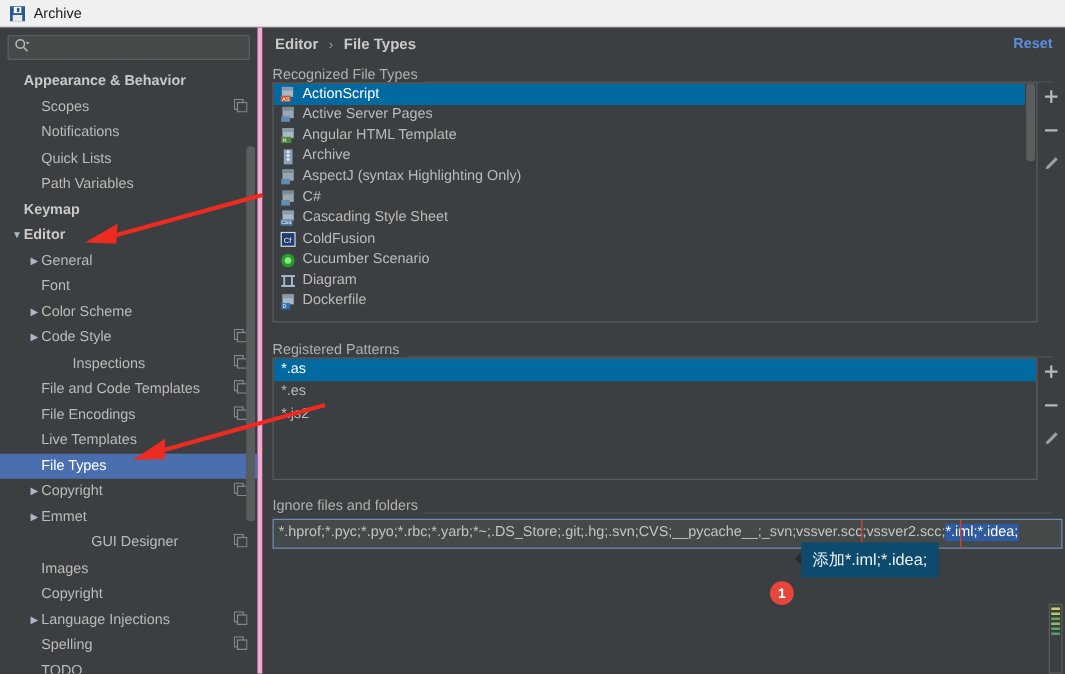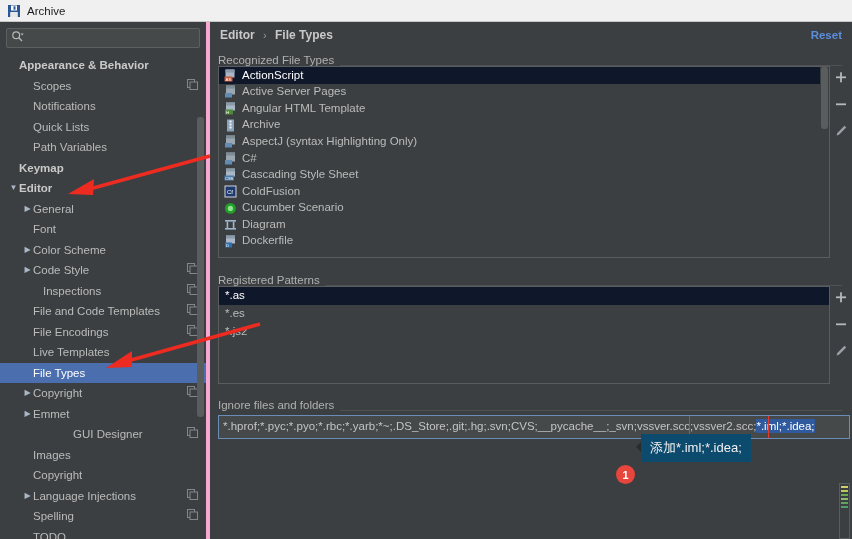--- a/index.html
+++ b/index.html
@@ -129,21 +129,21 @@
   #recognized-box { height:192px; }
   #patterns-box { height:98px; }
 
   .lrow {
     height:16.6px;
     display:flex; align-items:center;
     padding-left:5px;
     font-size:11.5px; color:#bbbbbb;
     white-space:nowrap;
   }
-  .lrow.sel { background:#0f172a; color:#ffffff; }
+  .lrow.sel { background:#0369a1; color:#ffffff; }
   .lrow .ico { width:13px; height:13px; margin-right:5px; flex:none; }
   .lrow .ftxt { line-height:1; }
 
   .prow { height:18px; padding-left:6px; font-size:11.5px; }
 
   
   .toolcol {
     width:22px; flex:none;
     display:flex; flex-direction:column;
     align-items:center;
@@ -312,21 +312,21 @@
           <span class="lbl">Color Scheme</span>
         </div>
         <div class="node ind1b" style="padding-left: 22px;">
           <span class="arrow">▶</span>
           <span class="lbl">Code Style</span>
           <span class="copy-ico"><svg width="11" height="11" viewBox="0 0 11 11">
               <rect x="0.5" y="0.5" width="7" height="8" fill="none" stroke="#9aa0a6"></rect>
               <rect x="3" y="3" width="7.5" height="7.5" fill="#3c3f41" stroke="#9aa0a6"></rect>
             </svg></span>
         </div>
-        <div class="node ind1b" style="padding-left: 32px;">
+        <div class="node ind1b" style="padding-left: 22px; gap: 25px;">
           <span class="arrow empty">▶</span>
           <span class="lbl">Inspections</span>
           <span class="copy-ico"><svg width="11" height="11" viewBox="0 0 11 11">
               <rect x="0.5" y="0.5" width="7" height="8" fill="none" stroke="#9aa0a6"></rect>
               <rect x="3" y="3" width="7.5" height="7.5" fill="#3c3f41" stroke="#9aa0a6"></rect>
             </svg></span>
         </div>
         <div class="node ind1b" style="padding-left: 22px;">
           <span class="arrow empty">▶</span>
           <span class="lbl">File and Code Templates</span>

